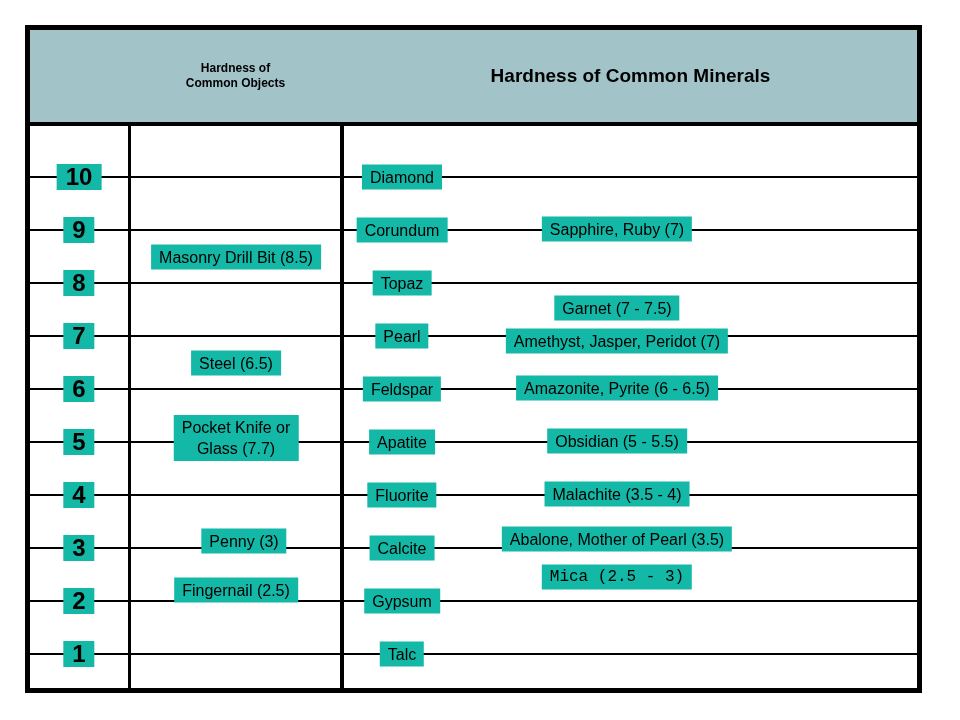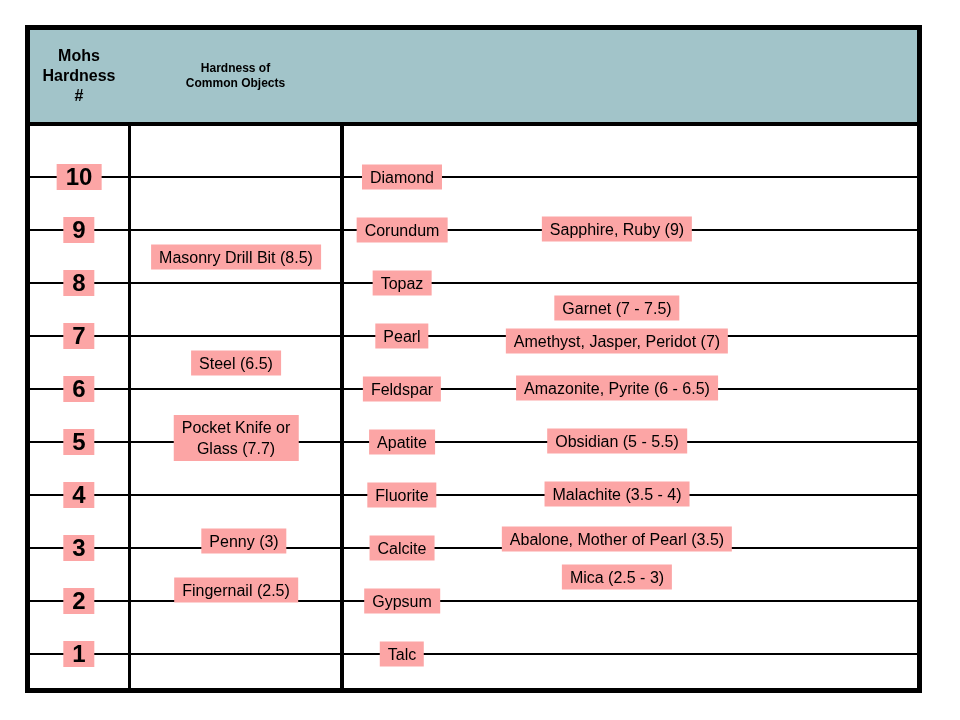--- a/index.html
+++ b/index.html
@@ -31,41 +31,39 @@
     background:#000; z-index:5;
   }
   .vdiv { position:absolute; top:30px; height:658px; background:#000; z-index:3; }
   .vdiv.d1 { left:128px; width:3px; }
   .vdiv.d2 { left:340px; width:4px; }
   .level-line {
     position:absolute; left:30px; width:887px; height:2px; background:#000; z-index:1;
   }
   .lbl {
     position:absolute; transform:translate(-50%,-50%);
-    background:#fca5a5; padding:2px 8px; z-index:2;
+    background:#14b8a6; padding:2px 8px; z-index:2;
     font-size:16px; line-height:21px; text-align:center; white-space:pre-line;
   }
   .tick-num {
     font-weight:bold; font-size:24px; line-height:26px; padding:0 9px;
   }
 </style>
 </head>
 <body>
 
 <div class="stage">
 
   <div class="header-bg" id="header-bg" style="background: rgb(162, 196, 201);">
-    <div class="hcell hc1">
-      <span>Mohs
-Hardness
-#</span>
-    </div>
     <div class="hcell hc2">
       <span>Hardness of
 Common Objects</span>
+    </div>
+    <div class="hcell hc3">
+      <span>Hardness of Common Minerals</span>
     </div>
   </div>
 
   <div class="header-underline"></div>
 
   <div class="vdiv d1"></div>
   <div class="vdiv d2"></div>
 
   <div id="body-layer">
       <div class="level-line" style="top: 176px; background: rgb(0, 0, 0);"></div>
@@ -97,24 +95,24 @@
       <div class="lbl" style="left: 402px; top: 177px;">Diamond</div>
       <div class="lbl" style="left: 402px; top: 230px; text-align: right;">Corundum</div>
       <div class="lbl" style="left: 402px; top: 283px;">Topaz</div>
       <div class="lbl" style="left: 402px; top: 336px;">Pearl</div>
       <div class="lbl" style="left: 402px; top: 389px;">Feldspar</div>
       <div class="lbl" style="left: 402px; top: 442px;">Apatite</div>
       <div class="lbl" style="left: 402px; top: 495px;">Fluorite</div>
       <div class="lbl" style="left: 402px; top: 548px;">Calcite</div>
       <div class="lbl" style="left: 402px; top: 601px;">Gypsum</div>
       <div class="lbl" style="left: 402px; top: 654px;">Talc</div>
-      <div class="lbl" style="left: 617px; top: 228.94px;">Sapphire, Ruby (9)</div>
+      <div class="lbl" style="left: 617px; top: 228.94px;">Sapphire, Ruby (7)</div>
       <div class="lbl" style="left: 617px; top: 307.91px;">Garnet (7 - 7.5)</div>
       <div class="lbl" style="left: 617px; top: 341.3px;">Amethyst, Jasper, Peridot (7)</div>
       <div class="lbl" style="left: 617px; top: 387.94px;">Amazonite, Pyrite (6 - 6.5)</div>
       <div class="lbl" style="left: 617px; top: 440.94px;">Obsidian (5 - 5.5)</div>
       <div class="lbl" style="left: 617px; top: 493.94px;">Malachite (3.5 - 4)</div>
       <div class="lbl" style="left: 617px; top: 538.99px;">Abalone, Mother of Pearl (3.5)</div>
-      <div class="lbl" style="left: 617px; top: 577.15px;">Mica (2.5 - 3)</div>
+      <div class="lbl" style="left: 617px; top: 577.15px; font-family: Liberation Mono, monospace;">Mica (2.5 - 3)</div>
     </div>
 
   <div class="frame"></div>
 </div>
 
 </body></html>

